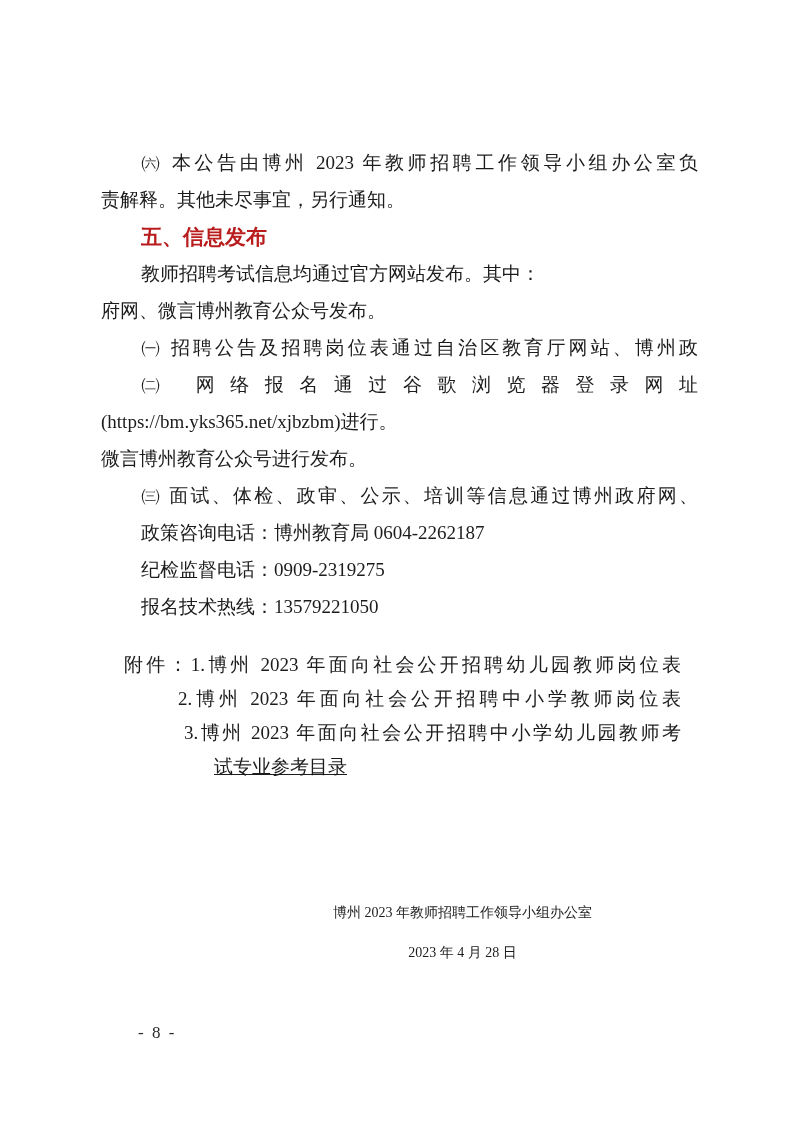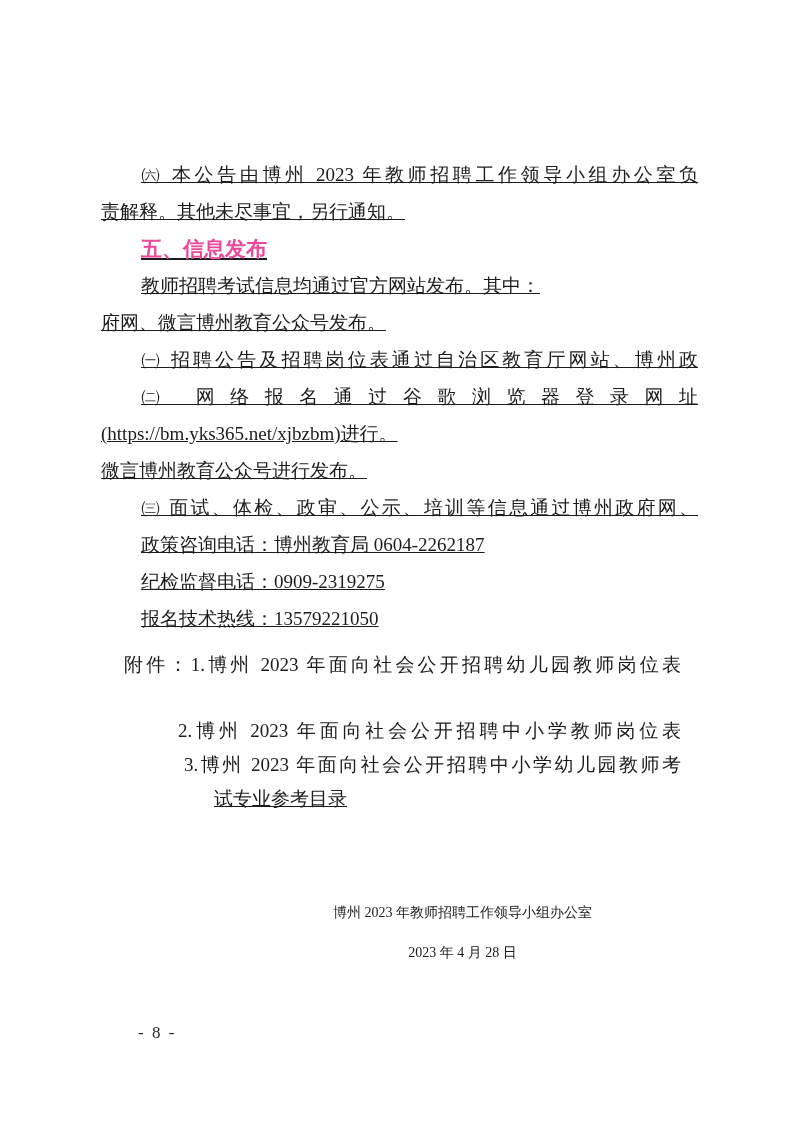--- a/index.html
+++ b/index.html
@@ -13,55 +13,54 @@
     height: 1122px;
     margin: 0 auto;
     background: #ffffff;
     overflow: hidden;
     color: #1c1c1c;
     font-family: "Liberation Serif", "DejaVu Serif", serif;
   }
   .body-block {
     position: absolute;
     left: 101px;
-    top: 156px;
+    top: 144px;
     width: 597px;
     font-size: 19px;
     line-height: 37px;
-    text-decoration: underline;
   }
   .line {
     white-space: normal;
   }
   .indent {
     padding-left: 40px;
   }
   
   .fill {
     text-align: justify;
     text-align-last: justify;
     -moz-text-align-last: justify;
   }
   .heading-line {
     padding-left: 40px;
     font-family: "Liberation Sans", "DejaVu Sans", sans-serif;
     font-weight: 700;
     font-size: 21px;
-    color: #ec4899;
+    color: #b91c1c;
   }
   .attach-block {
     position: absolute;
     left: 84px;
     top: 648px;
     width: 597px;
     font-size: 19px;
     line-height: 34px;
   }
   .attach-l1 { padding-left: 40px; }
-  .attach-l2 { padding-left: 94px; margin-top: 32px; }
+  .attach-l2 { padding-left: 94px; }
   .attach-l3 { padding-left: 100px; }
   .attach-l4 { padding-left: 130px; text-decoration: underline; }
   .signature-block {
     position: absolute;
     left: 101px;
     top: 893px;
     width: 597px;
     padding-left: 126px;
     box-sizing: border-box;
     text-align: center;

